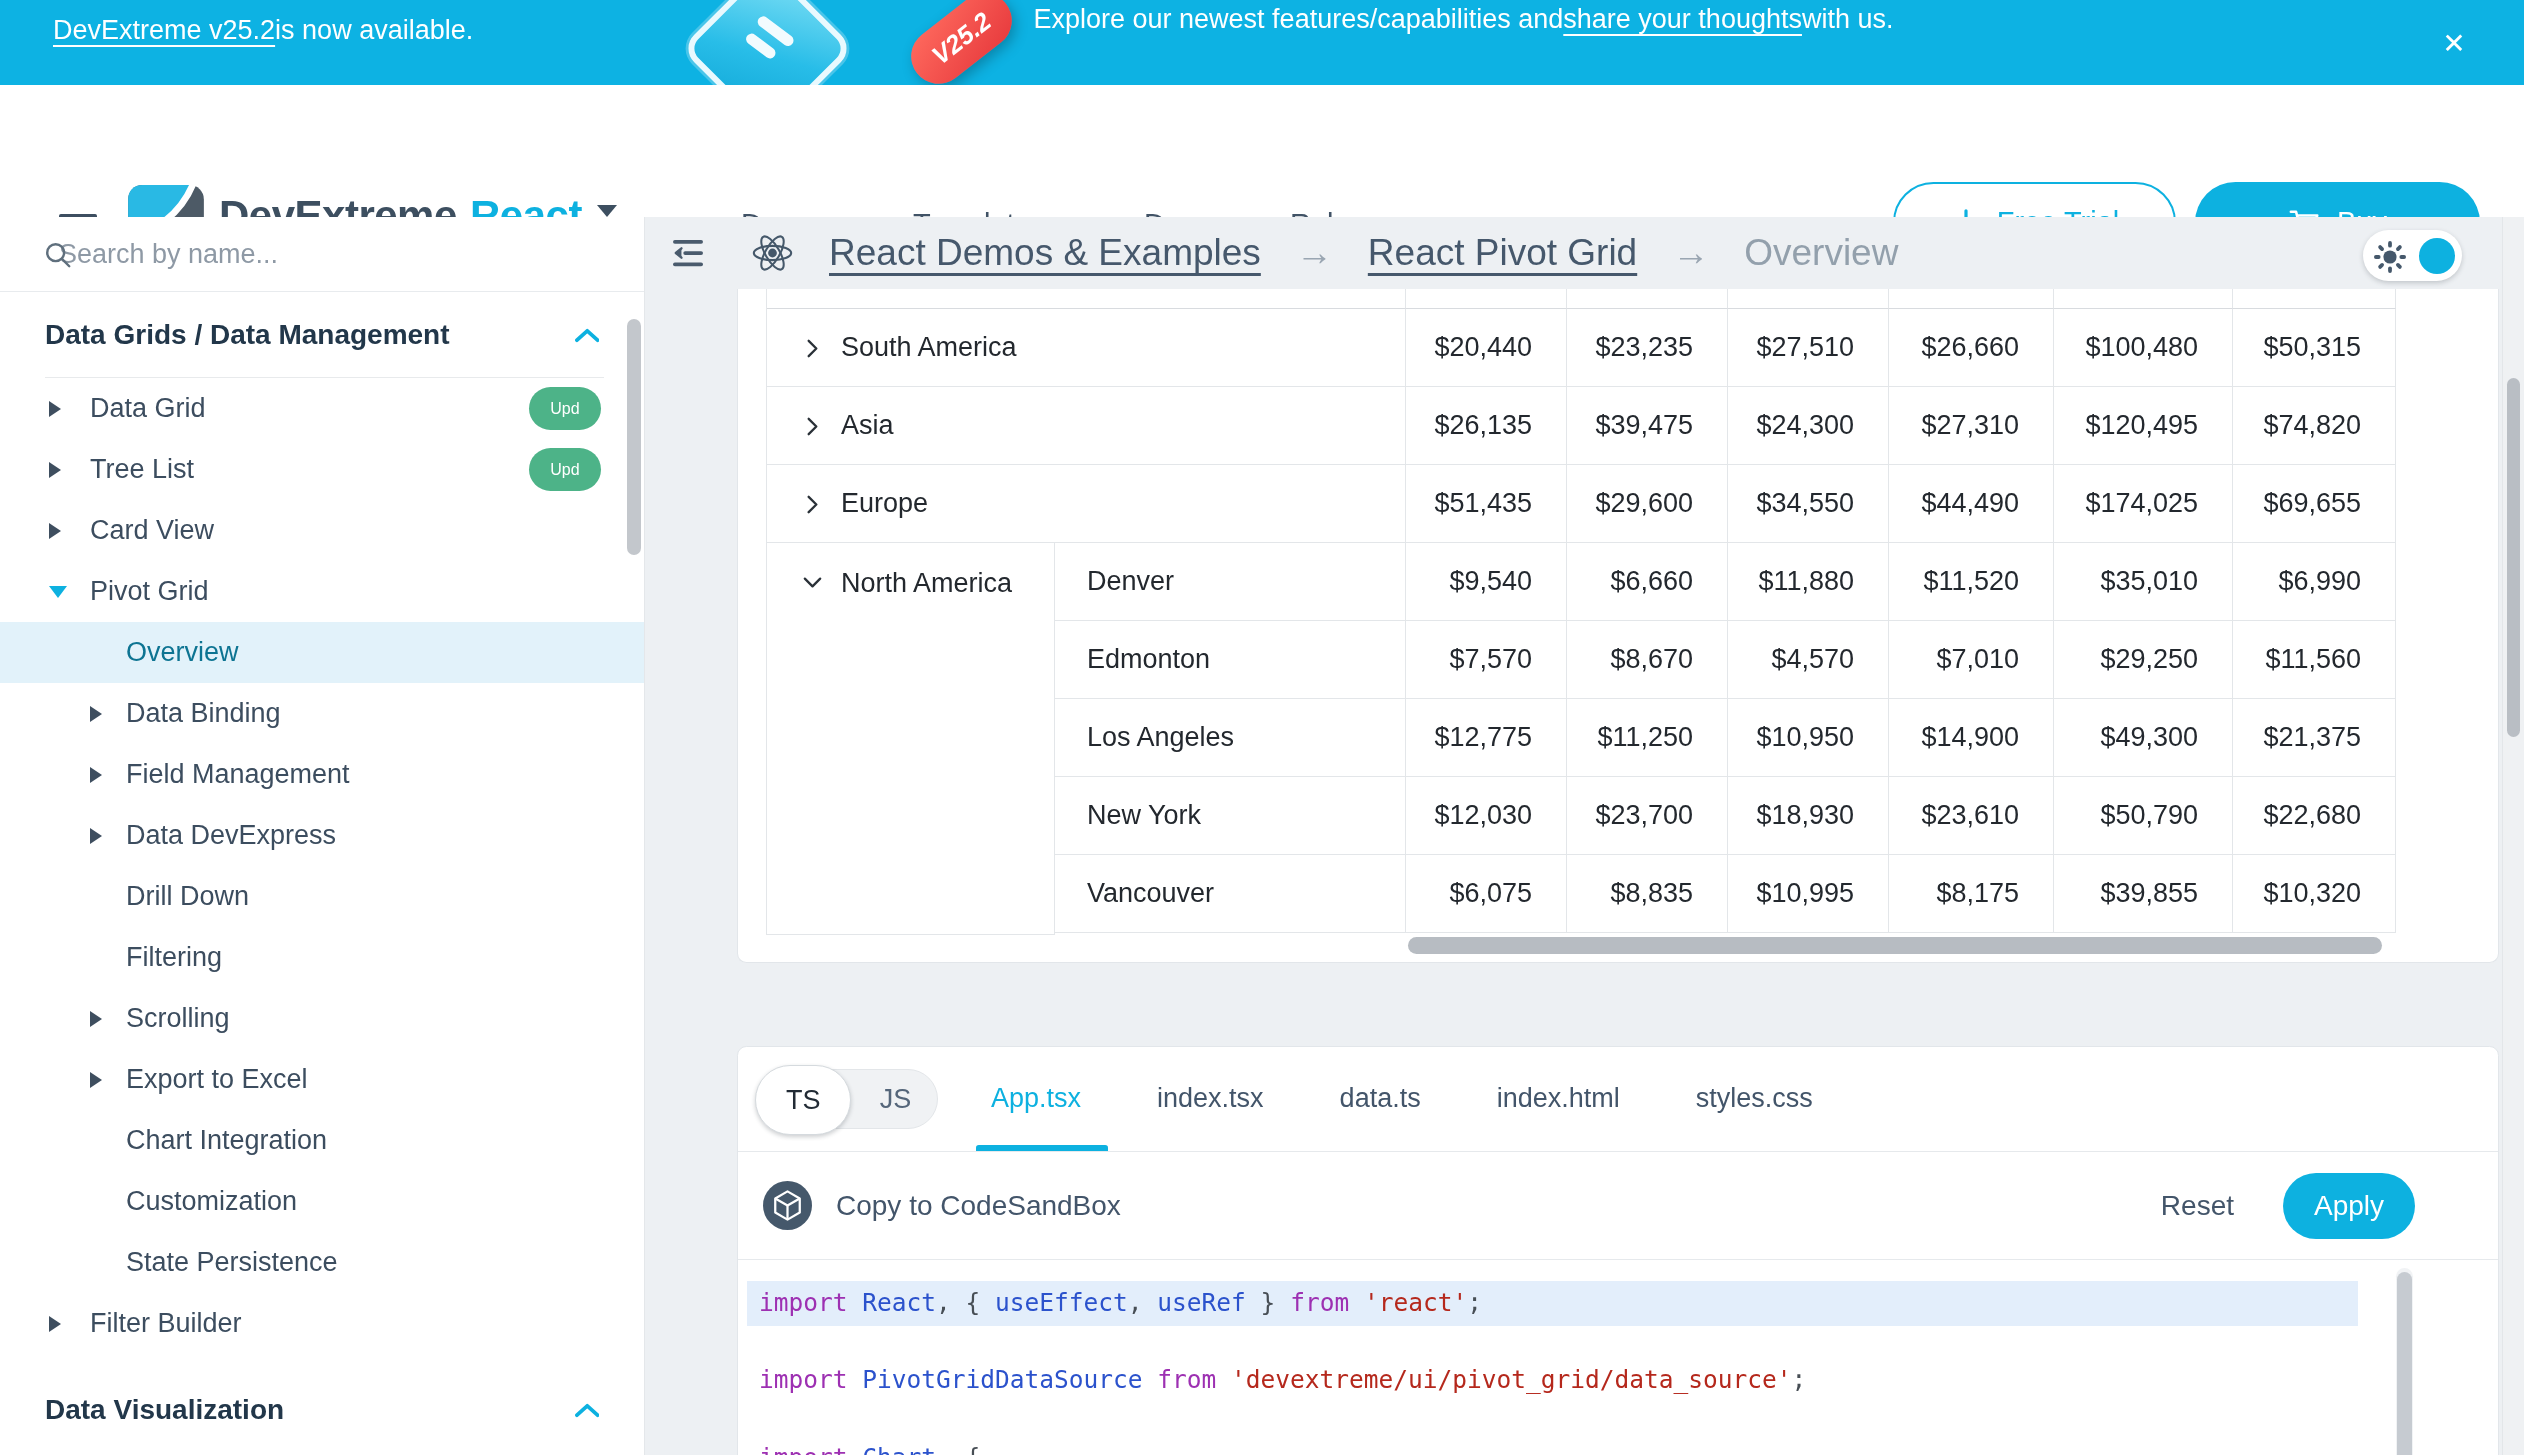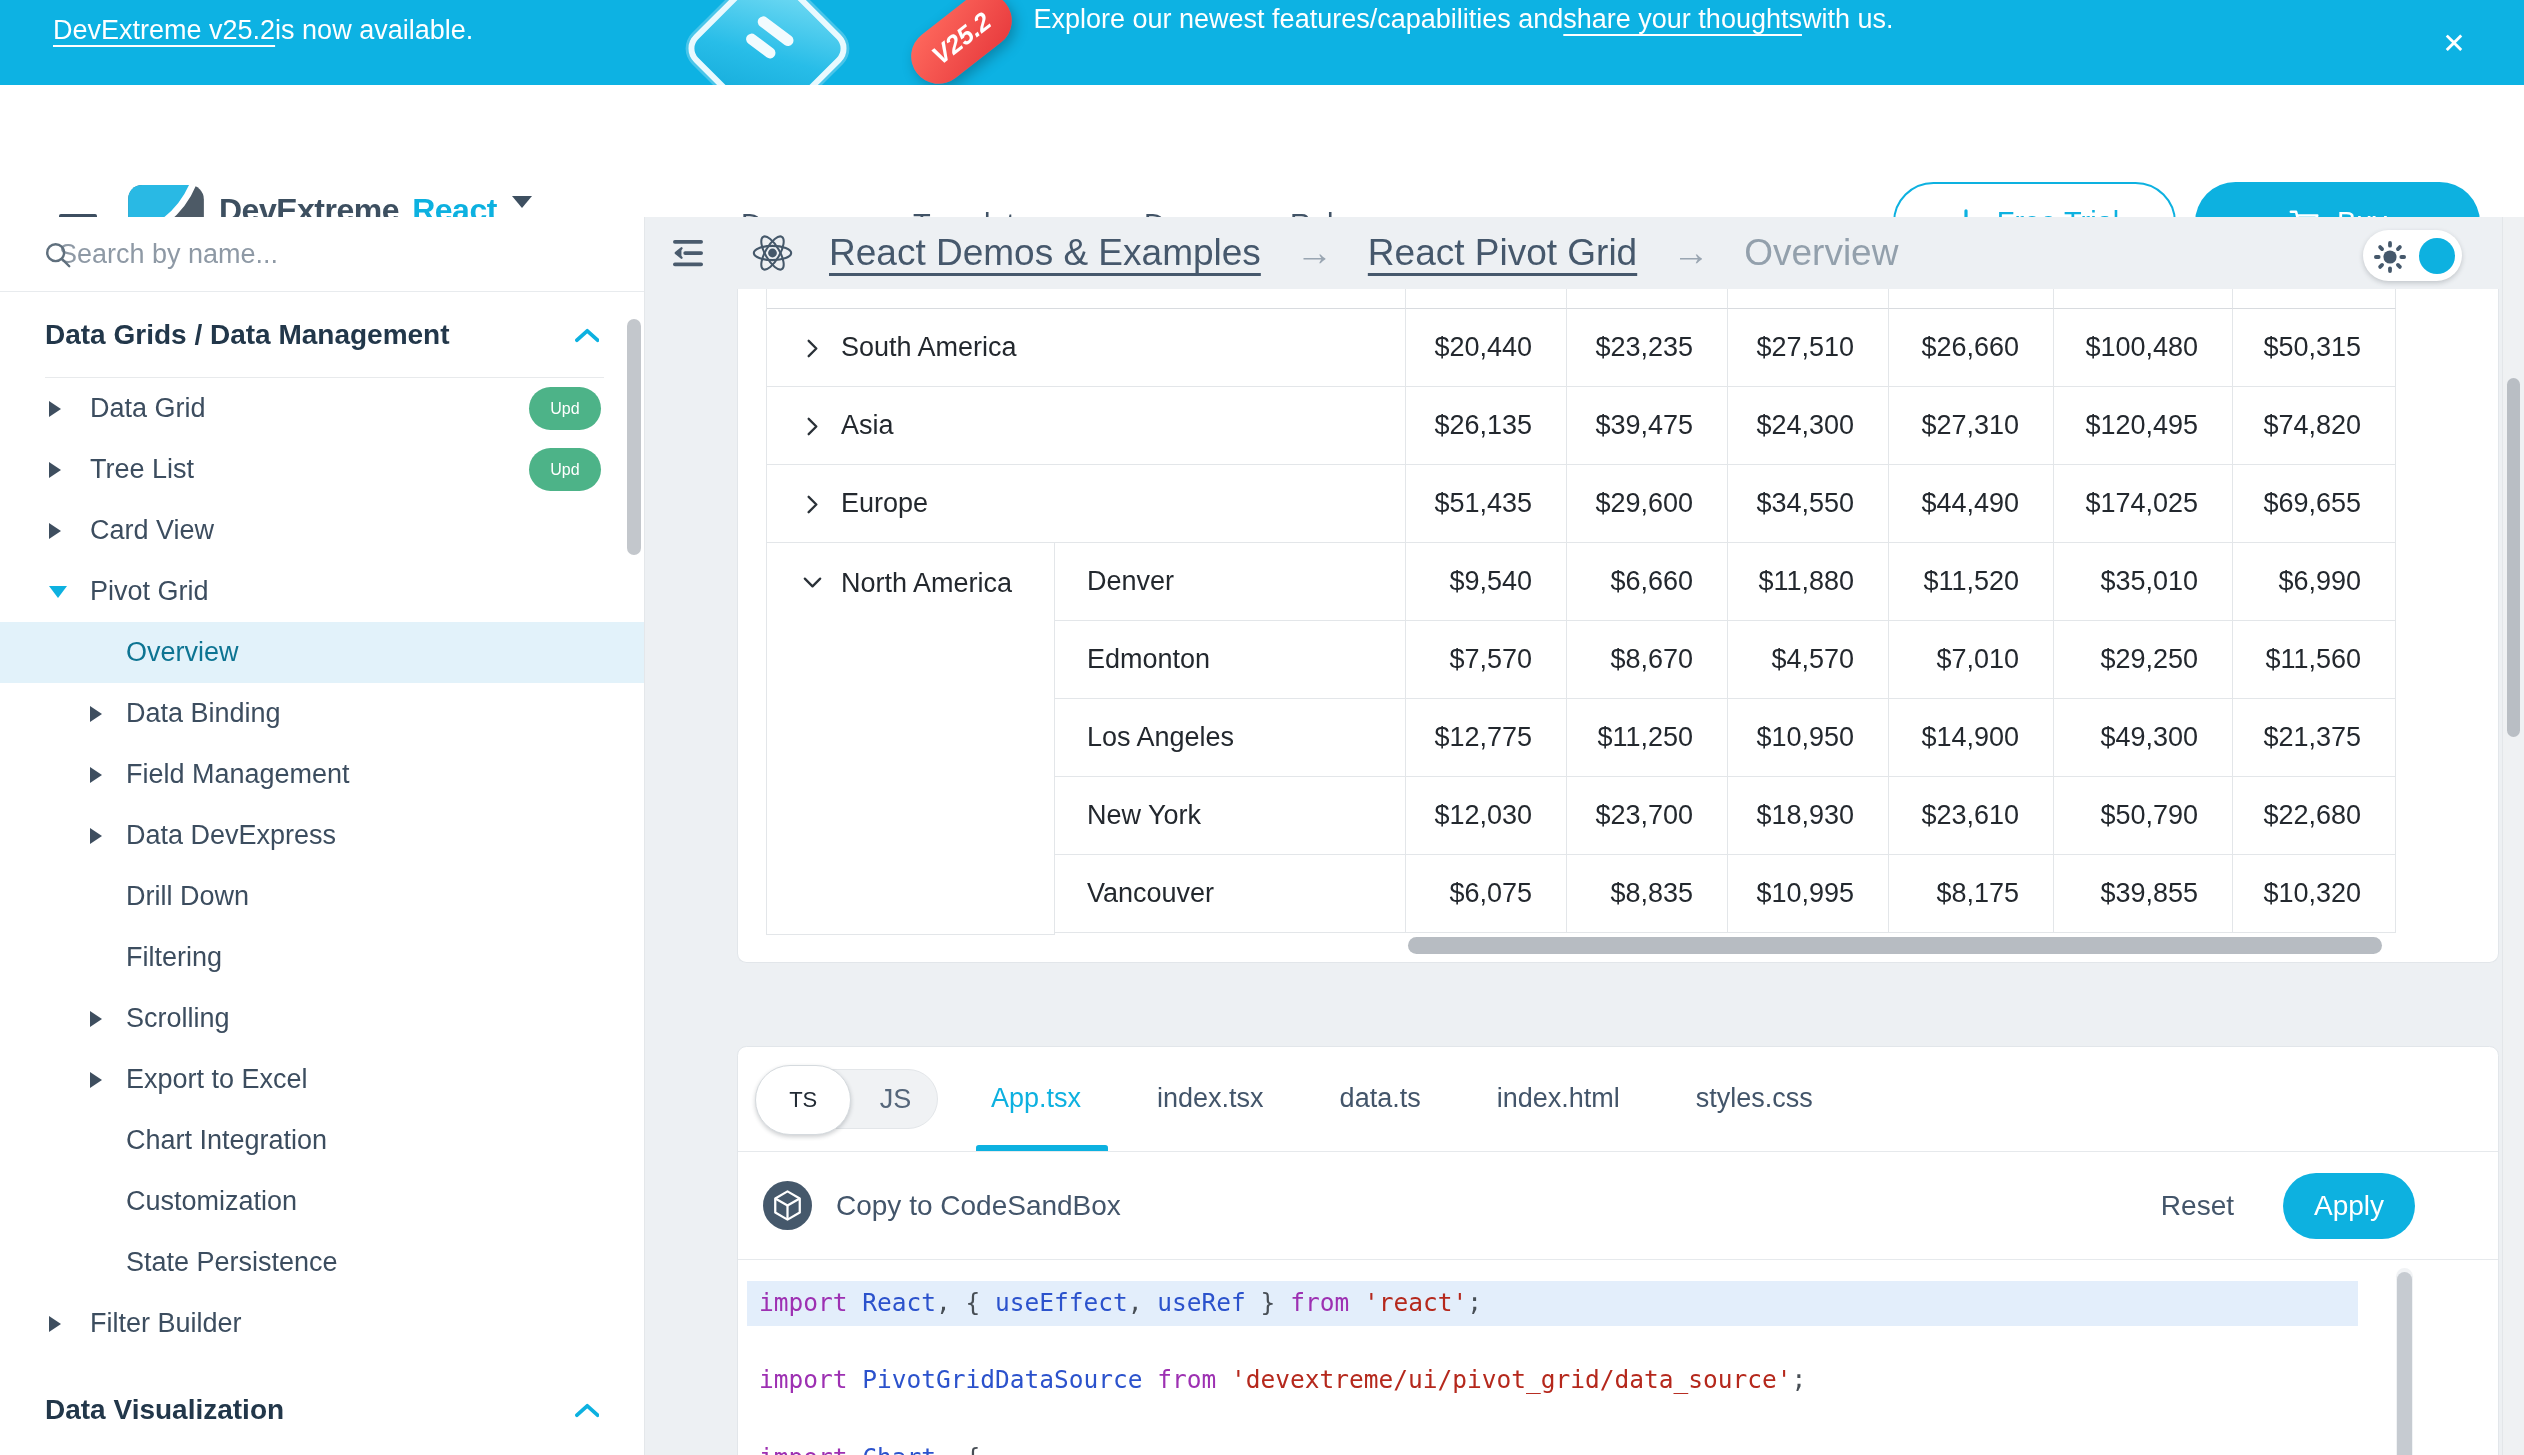--- a/index.html
+++ b/index.html
@@ -18,21 +18,21 @@
      background:linear-gradient(150deg,#7edff5 0%,#28bde8 55%,#0fa6d6 100%);border:6.6px solid #e9f9fe;border-radius:19px;box-shadow:0 0 0 2.8px rgba(255,255,255,.25);}
   .b-diamond .bar{position:absolute;background:#f2fbfe;border-radius:5.7px;transform:rotate(-8deg);}
   .b-ver{position:absolute;left:905px;top:11.3px;width:113px;height:55px;background:linear-gradient(160deg,#ff6a5e,#e73a3d);
      border-radius:28px;transform:rotate(-38deg);display:flex;align-items:center;justify-content:center;
      color:#fff;font-weight:700;font-style:italic;font-size:25.5px;box-shadow:0 5.7px 13.2px rgba(0,0,0,.25);}
 
   
   .header{position:absolute;left:0;top:85px;width:2525px;height:132px;background:#fff;border-bottom:0.9px solid #e5e8ec;}
   .hamburger{position:absolute;left:59px;top:129px;width:38px;cursor:pointer;}
   .hamburger div{height:4.7px;background:#3d4e60;border-radius:1.9px;margin-bottom:6.6px;}
-  .brand{position:absolute;left:219px;top:107px;font-size:32px;font-weight:700;color:#3d4f60;letter-spacing:-0.5px;}
+  .brand{position:absolute;left:219px;top:107px;font-size:42px;font-weight:700;color:#3d4f60;letter-spacing:-0.5px;}
   .brand .fw{color:#0db1e0;margin-left:13.2px;}
   .brand-caret{display:inline-block;margin-left:15px;vertical-align:13.2px;width:0;height:0;border-left:10.4px solid transparent;border-right:10.4px solid transparent;border-top:12.3px solid #3d4f60;}
   .byline{position:absolute;left:222px;top:159px;font-size:20px;color:#9fa9b4;}
   .nav-item{position:absolute;top:123px;font-size:29px;color:#415366;font-weight:500;cursor:pointer;}
   .nav-underline{position:absolute;left:735px;top:212px;width:117px;height:5.7px;background:#0db1e0;border-radius:2.8px 2.8px 0 0;}
   .nav-caret{position:absolute;left:1352px;top:181px;width:0;height:0;border-left:9.4px solid transparent;border-right:9.4px solid transparent;border-top:11.3px solid #41536b;cursor:pointer;}
   .btn-trial{position:absolute;left:1893px;top:97px;width:283px;height:81px;border:2.8px solid #0db1e0;border-radius:41px;background:#fff;
      display:flex;align-items:center;justify-content:center;gap:15px;color:#0db1e0;font-size:29px;font-weight:500;cursor:pointer;box-sizing:border-box;}
   .btn-buy{position:absolute;left:2195px;top:97px;width:285px;height:81px;border-radius:41px;background:#0db1e0;
      display:flex;align-items:center;justify-content:center;gap:15px;color:#fff;font-size:29px;font-weight:500;cursor:pointer;}
@@ -86,21 +86,21 @@
   .region-cell{border-right:0.9px solid #e3e6e9;border-bottom:0.9px solid #e3e6e9;box-sizing:border-box;position:relative;cursor:pointer;}
   .region-cell .lbl{position:absolute;left:74px;top:24.5px;font-size:27px;color:#23282e;}
   .region-cell .chev{position:absolute;left:34px;top:28px;}
   .citycell{padding-left:32px;cursor:default;}
   .hscroll{position:absolute;left:670px;top:648px;width:974px;height:17px;border-radius:8.5px;background:#b7bcc2;cursor:pointer;}
 
   
   .code-card{position:absolute;left:92px;top:829px;width:1762px;height:529px;background:#fff;border:0.9px solid #e2e6ea;border-radius:9.4px 9.4px 0 0;box-sizing:border-box;}
   .tabrow{position:relative;height:104px;border-bottom:0.9px solid #e6e9ec;}
   .toggle{position:absolute;left:19px;top:22px;width:181px;height:60px;background:#f0f2f4;border:0.9px solid #e3e6e9;border-radius:30px;box-sizing:border-box;cursor:pointer;}
-  .toggle .seg-on{position:absolute;left:-2.8px;top:-4.7px;width:96px;height:70px;background:#fff;border:0.9px solid #d5dade;border-radius:35px;box-shadow:0 1.9px 4.7px rgba(30,40,50,.22);display:flex;align-items:center;justify-content:center;font-size:22px;color:#222b35;box-sizing:border-box;}
+  .toggle .seg-on{position:absolute;left:-2.8px;top:-4.7px;width:96px;height:70px;background:#fff;border:0.9px solid #d5dade;border-radius:35px;box-shadow:0 1.9px 4.7px rgba(30,40,50,.22);display:flex;align-items:center;justify-content:center;font-size:27px;color:#222b35;box-sizing:border-box;}
   .toggle .seg-off{position:absolute;left:98px;top:0;width:79px;height:59px;display:flex;align-items:center;justify-content:center;font-size:27px;color:#55667a;}
   .filetabs{position:absolute;left:253px;top:0;height:103px;display:flex;align-items:center;gap:76px;}
   .ftab{font-size:27px;color:#43556a;font-weight:500;cursor:pointer;white-space:nowrap;}
   .ftab.active{color:#0db1e0;}
   .tab-underline{position:absolute;left:238px;bottom:0;width:132px;height:5.7px;background:#0db1e0;border-radius:2.8px 2.8px 0 0;}
   .copyrow{position:relative;height:107px;display:flex;align-items:center;padding:0 83px 0 24.5px;}
   .copyrow .cslabel{margin-left:24.5px;font-size:28px;color:#43556a;}
   .reset{margin-left:auto;font-size:28px;color:#43556a;cursor:pointer;}
   .btn-apply{margin-left:49px;width:132px;height:66px;border-radius:33px;background:#0db1e0;color:#fff;font-size:28px;display:flex;align-items:center;justify-content:center;cursor:pointer;}
   .codearea{position:relative;height:317px;border-top:0.9px solid #e6e9ec;font-family:"DejaVu Sans Mono", monospace;font-size:24.5px;overflow:hidden;}

